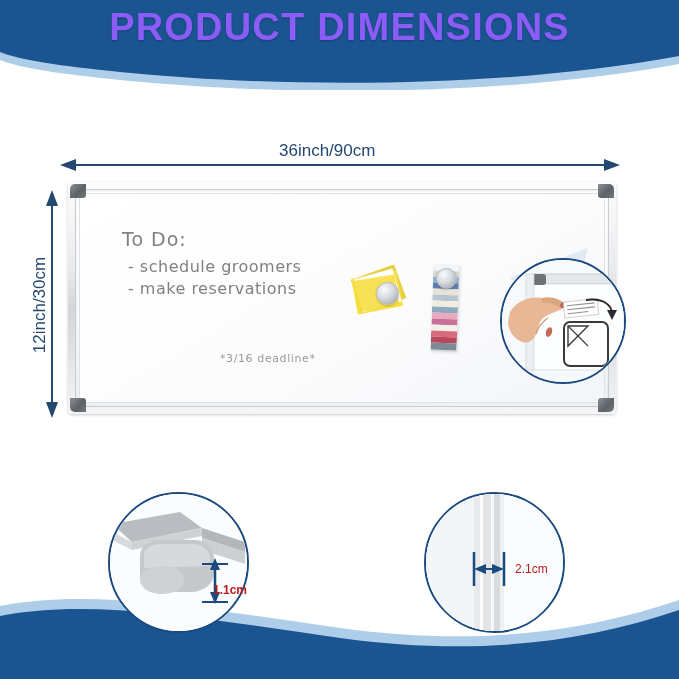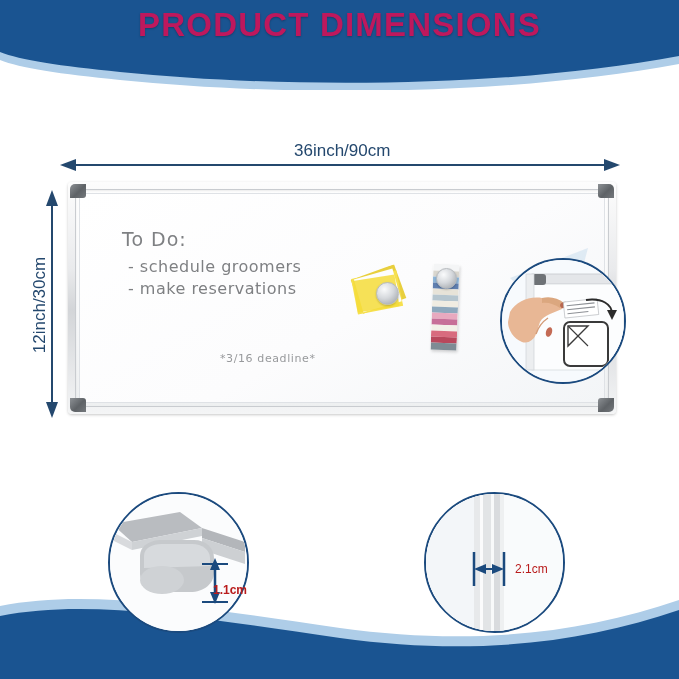--- a/index.html
+++ b/index.html
@@ -22,22 +22,22 @@
     width: 679px;
     height: 90px;
     overflow: hidden;
   }
   .header-svg { display: block; }
   .header-title {
     position: absolute;
     left: 0; top: 6px;
     width: 679px;
     text-align: center;
-    color: #be185d;
-    font-size: 33px;
+    color: #8b5cf6;
+    font-size: 38px;
     font-weight: bold;
     letter-spacing: 1.2px;
     font-family: "Liberation Sans", sans-serif;
     text-shadow: 0 1px 2px rgba(0,0,0,0.25);
     z-index: 5;
     white-space: nowrap;
   }
 
   
   .footer-band {
@@ -50,21 +50,21 @@
   }
 
   
   .dim-label {
     position: absolute;
     color: #24486e;
     font-size: 17px;
     font-family: "Liberation Sans", sans-serif;
     white-space: nowrap;
   }
-  #label-width { left: 294px; top: 141px; }
+  #label-width { left: 279px; top: 141px; }
   #label-height {
     left: -8px; top: 295px;
     transform: rotate(-90deg);
     transform-origin: center center;
   }
   .arrow-svg { position: absolute; }
 
   
   .board-wrap {
     position: absolute;

